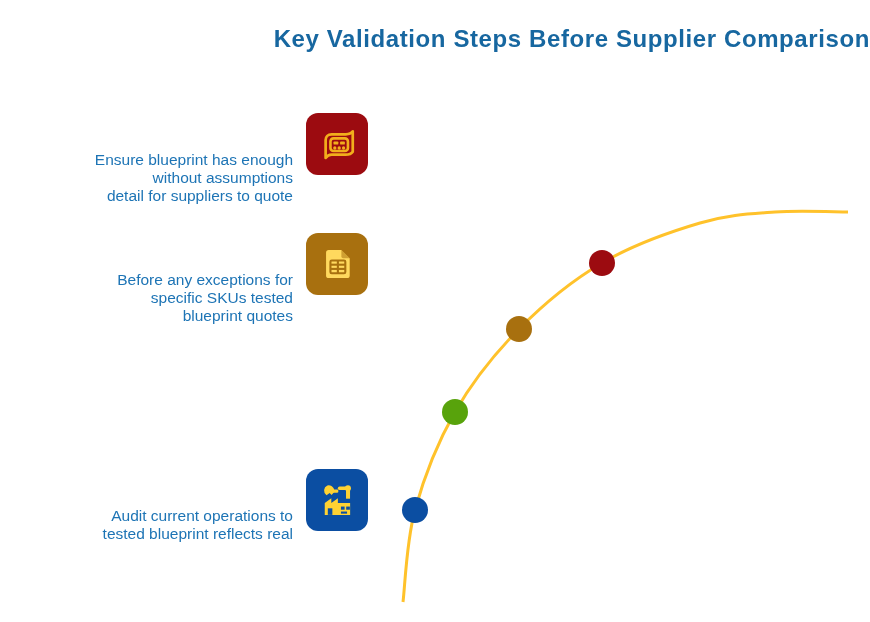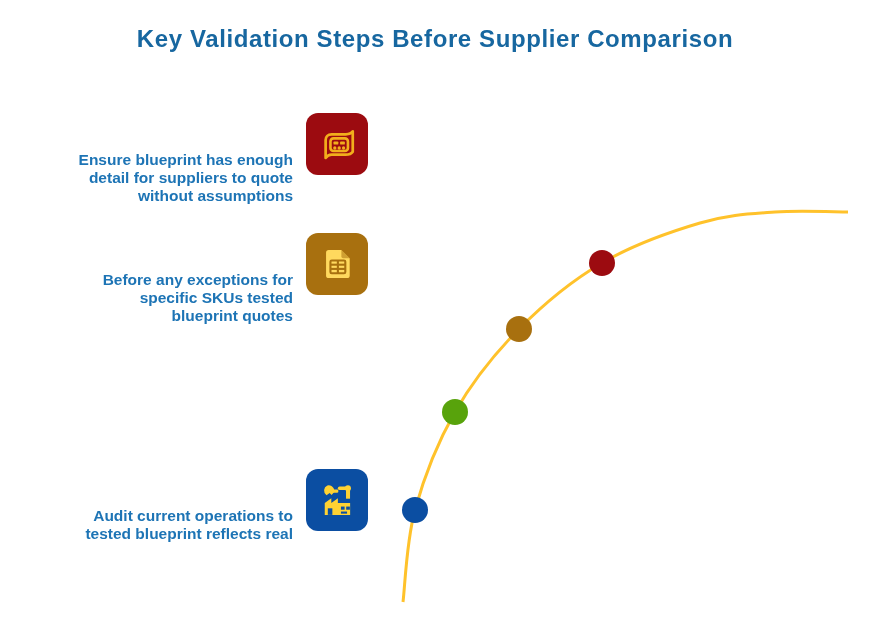--- a/index.html
+++ b/index.html
@@ -1,47 +1,47 @@
 <!DOCTYPE html>
 <html style="--title-color: #1767A0; --text-color: #1D74B5; --bg: #FFFFFF;"><head>
 <meta charset="utf-8">
 <style>
   html,body{margin:0;padding:0;}
   body{font-family:"Liberation Sans","DejaVu Sans",sans-serif;background:#fff;}
   .canvas{position:relative;width:870px;height:622px;background:var(--bg,#fff);overflow:hidden;}
-  .title{position:absolute;top:25px;left:0;right:0;text-align:center;
+  .title{position:absolute;top:25px;left:0;right:0;text-align:right;
          font-size:24px;font-weight:800;letter-spacing:.6px;color:var(--title-color,#1767A0);}
   .curve-svg{position:absolute;left:0;top:0;pointer-events:none;}
   .step{position:absolute;left:60px;width:308px;height:62px;}
   .tile{position:absolute;right:0;top:0;width:62px;height:62px;border-radius:12px;
         display:flex;align-items:center;justify-content:center;}
   .tile svg{width:42px;height:42px;display:block;}
   .step-text{position:absolute;right:75px;top:38px;text-align:right;white-space:nowrap;
-             font-size:15.5px;line-height:18px;font-weight:700;color:var(--text-color,#1D74B5);}
+             font-size:15.5px;line-height:18px;font-weight:400;color:var(--text-color,#1D74B5);}
 </style>
 </head>
 <body>
 
 <div class="canvas">
 
   <div class="title">Key Validation Steps Before Supplier Comparison</div>
 
   <svg id="curve" class="curve-svg" width="870" height="622" viewBox="0 0 870 622">
       <path d="M 403 602 C 405.0 586.7, 406.3 541.7, 415 510 C 423.7 478.3, 437.7 442.2, 455 412 C 472.3 381.8, 494.5 353.8, 519 329 C 543.5 304.2, 571.8 280.7, 602 263 C 632.2 245.3, 671.2 231.5, 700 223 C 728.8 214.5, 750.3 213.8, 775 212 C 799.7 210.2, 835.8 212.0, 848 212" fill="none" stroke="#FFC22B" stroke-width="3"></path>
       <circle cx="602" cy="263" r="13" fill="#9C0B10"></circle>
       <circle cx="519" cy="329" r="13" fill="#A8700F"></circle>
       <circle cx="455" cy="412" r="13" fill="#58A30C"></circle>
       <circle cx="415" cy="510" r="13" fill="#0B4EA2"></circle>
     </svg>
 
   <div class="step" style="top:113px">
     <div class="step-text">
       <div>Ensure blueprint has enough</div>
+      <div>without assumptions</div>
       <div>detail for suppliers to quote</div>
-      <div>without assumptions</div>
     </div>
     <div class="tile" style="background: rgb(156, 11, 16); color: rgb(242, 174, 28); --tile-color: #9C0B10;">
       <svg viewBox="0 0 48 48">
         <path d="M11 40 c1.8-2.6 3.8-3.8 6.8-3.8 H34 c4 0 6.8-1.6 8-3.4 V9.5 c-1.2 1.8-4 3.4-8 3.4 H17.8 C13.6 12.9 11 15.6 11 19.3 Z" fill="none" stroke="currentColor" stroke-width="3.1" stroke-linejoin="round"></path>
         <rect x="16.5" y="17.5" width="20" height="14.5" rx="3.5" fill="none" stroke="currentColor" stroke-width="3"></rect>
         <rect x="20" y="21" width="5.5" height="3.6" rx="1" fill="currentColor"></rect>
         <rect x="27.5" y="21" width="5.5" height="3.6" rx="1" fill="currentColor"></rect>
         <circle cx="21.5" cy="28.6" r="1.9" fill="currentColor"></circle>
         <circle cx="26.5" cy="28.6" r="1.9" fill="currentColor"></circle>
         <circle cx="31.5" cy="28.6" r="1.9" fill="currentColor"></circle>

